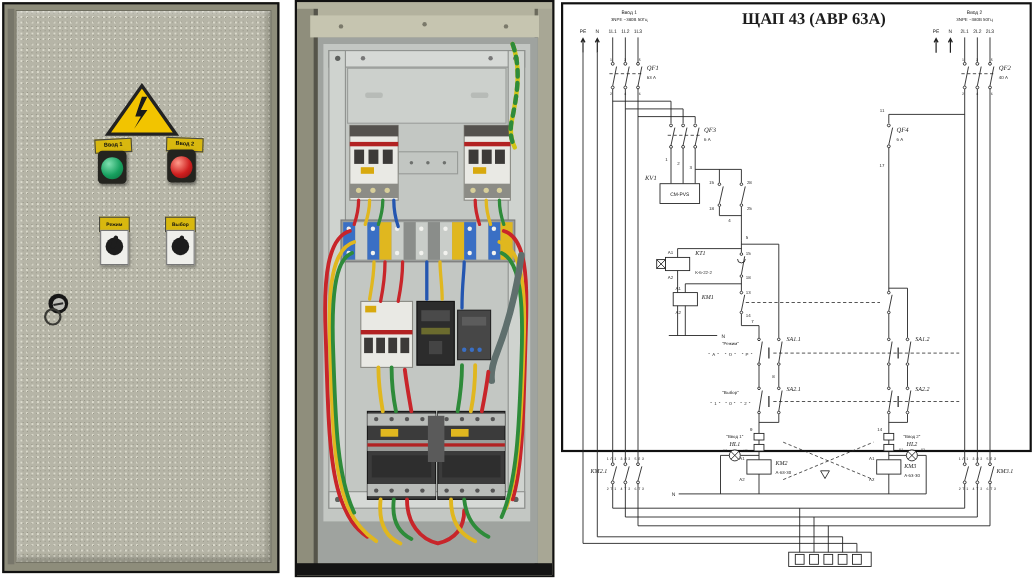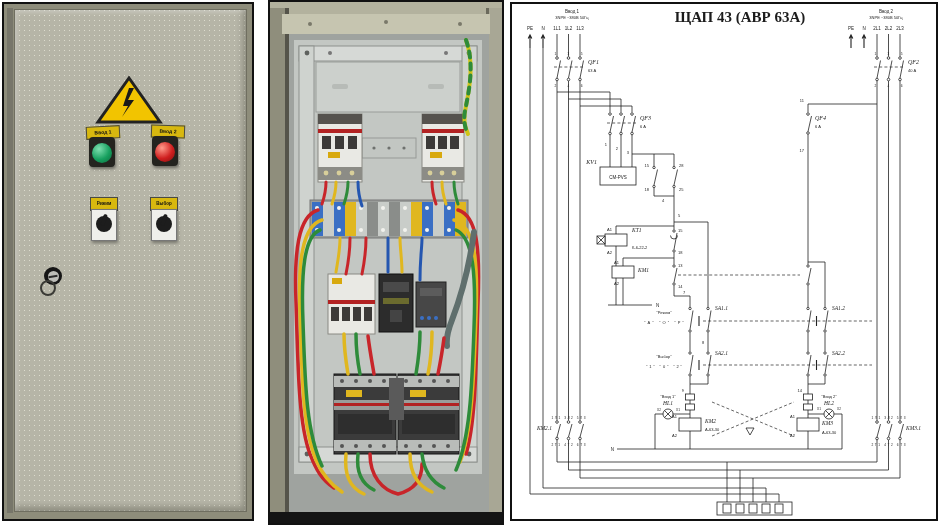--- a/index.html
+++ b/index.html
@@ -27,21 +27,21 @@
       box-shadow:1px 2px 3px rgba(0,0,0,.35);}
   .knob{position:absolute;left:4px;top:6px;width:16px;height:16px;border-radius:50%;background:#1d1d1d;}
   .knob:after{content:"";position:absolute;left:6px;top:-2px;width:4px;height:12px;background:#1d1d1d;border-radius:2px;transform:rotate(20deg);}
   #lock-ring{position:absolute;left:29px;top:257px;width:18px;height:18px;border-radius:50%;background:#161616;}
   #lock-core{position:absolute;left:3.5px;top:3.5px;width:11px;height:11px;border-radius:50%;background:#bdbdb8;}
   #lock-slot{position:absolute;left:4.5px;top:1px;width:2px;height:9px;background:#2a2a2a;transform:rotate(80deg);}
   #lock-keyring{position:absolute;left:25px;top:270px;width:12px;height:12px;border:2px solid #3a3a35;border-radius:50%;}
   
   #inside-photo{left:268px;top:0;width:236px;height:525px;border:2px solid #111;background:#b3b29e;}
   
-  #schematic{left:510px;top:2px;width:428px;height:519px;border:2px solid #111;background:#fff;}
+  #schematic{left:510px;top:2px;width:428px;height:409px;border:2px solid #111;background:#fff;}
   svg text{fill:#1c1c1c;}
   .tt{font-family:"Liberation Serif",serif;font-weight:bold;font-size:15px;}
   .t3{font-size:3.2px;} .t4{font-size:4px;} .t45{font-size:4.5px;}
   .dev{font-family:"Liberation Serif",serif;font-style:italic;font-size:6px;}
   .dev2{font-family:"Liberation Serif",serif;font-style:italic;font-size:5.5px;}
   .ln{stroke:#222;stroke-width:.8;fill:none;}
   .ln2{stroke:#222;stroke-width:1.1;fill:none;}
   .dsh{stroke:#222;stroke-width:.7;fill:none;stroke-dasharray:3 2.2;}
   .trm{stroke:#222;stroke-width:.8;fill:#fff;}
   .bx{stroke:#222;stroke-width:.8;fill:#fff;}

